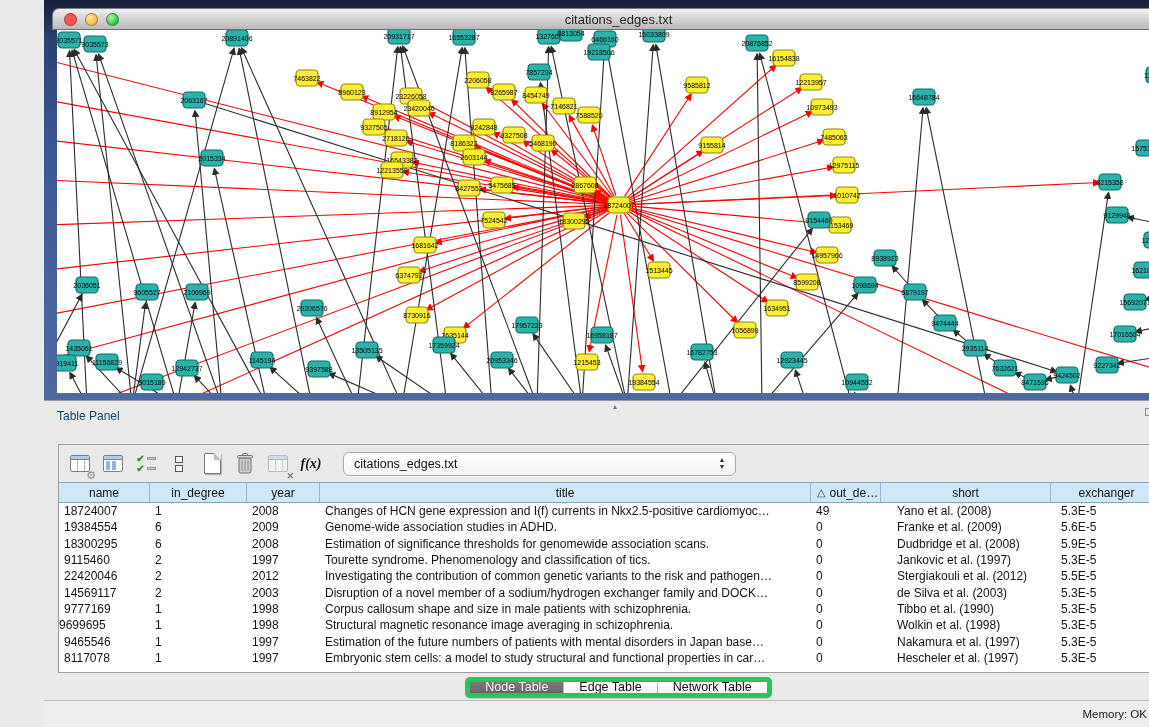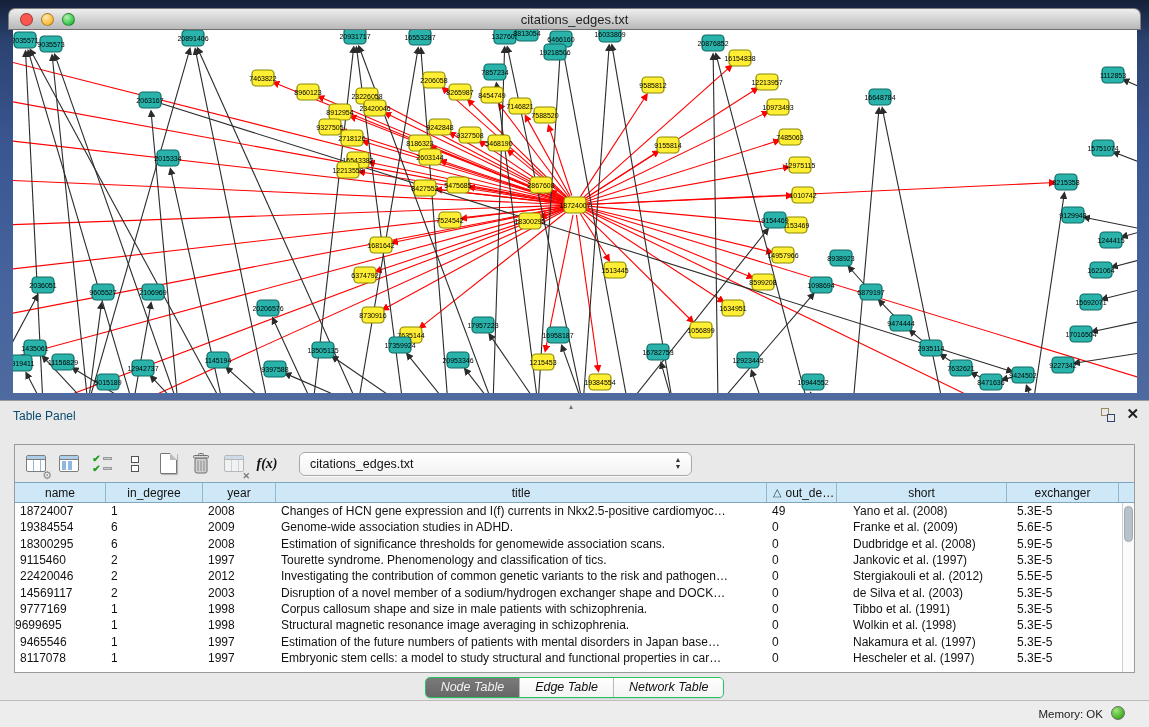--- a/index.html
+++ b/index.html
@@ -1,17 +1,17 @@
 <!DOCTYPE html>
 <html><head>
 <meta charset="utf-8">
 <style>
   * { margin:0; padding:0; box-sizing:border-box; }
   html,body { width:1149px; height:727px; overflow:hidden; font-family:"Liberation Sans", sans-serif; background:#e9e9e9; }
-  #app { position:relative; width:922px; height:727px; }
+  #app { position:relative; width:922px; height:727px;margin-left:44px; }
 
   
   .net-frame { position:absolute; left:0; top:0; width:1149px; height:400px;
     background:linear-gradient(180deg,#151f38 0%,#2b4270 10%,#3a5691 35%,#46639e 70%,#4e6a9f 100%); }
   .titlebar { position:absolute; left:8px; right:8px; top:8px; height:22px;
     background:linear-gradient(180deg,#efefef 0%,#d6d6d6 45%,#b9b9b9 100%);
     border:1px solid #7e7e7e; border-bottom-color:#6f6f6f; border-radius:7px 7px 0 0;
     display:flex; align-items:center; justify-content:center; }
   .titlebar .title { font-size:13px; color:#222; }
   .lights { position:absolute; left:11px; top:4px; display:flex; gap:8px; }
@@ -64,21 +64,21 @@
   .th { font-size:12px; color:#111; display:flex; align-items:center; justify-content:center; border-right:1px solid #8fb9d1; cursor:pointer; overflow:hidden; white-space:nowrap; }
   .th .sort { color:#18435e; margin-right:4px; font-size:11px; }
   .th.left { justify-content:flex-start; padding-left:8px; }
   .tbody { position:absolute; left:0; top:21px; right:12px; bottom:0; overflow:hidden; }
   .tr { display:flex; height:16.3px; align-items:center; cursor:default; }
   .td { font-size:12px; color:#111; white-space:nowrap; overflow:hidden; flex-shrink:0; }
   .vscroll { position:absolute; right:0; top:21px; bottom:0; width:12px; background:#fbfbfb; border-left:1px solid #d0d0d0; cursor:pointer; }
   .vthumb { position:absolute; left:1px; right:1px; top:3px; height:36px; border-radius:5px; background:#b7c1c9; border:1px solid #9fa9b1; }
 
   .tabbar { position:absolute; left:0; top:272px; width:100%; height:28px; display:flex; justify-content:center; align-items:center; }
-  .segmented { display:flex; height:21px; border:1px solid #22c55e; border-radius:5px; overflow:hidden; background:#86efac; box-shadow:0 1px 1px rgba(0,0,0,.12);font-style:italic; }
+  .segmented { display:flex; height:21px; border:5px solid #22c55e; border-radius:5px; overflow:hidden; background:#86efac; box-shadow:0 1px 1px rgba(0,0,0,.12); }
   .seg { font-size:12.5px; padding:0 15px; display:flex; align-items:center; cursor:pointer; background:linear-gradient(180deg,#ffffff,#f3f3f3); color:#111; border-right:1px solid #b9b9b9; }
   .seg:last-child { border-right:none; }
   .seg.active { background:linear-gradient(180deg,#7b7b7b,#666666); color:#f2f2f2; }
 
   
   .statusbar { position:absolute; left:0; bottom:0; width:1149px; height:27px; background:#ededed; border-top:1px solid #bcbcbc; }
   .mem-label { position:absolute; right:46px; top:7px; font-size:11.5px; color:#222; }
   .mem-dot { position:absolute; right:24px; top:5px; width:14px; height:14px; border-radius:50%; background:radial-gradient(circle at 35% 30%, #9fe57f, #4db92c 60%, #2f8c18); border:1px solid #6d6d6d; }
 </style>
 </head>
@@ -764,32 +764,32 @@
               <div class="td" style="width: 73px; padding-left: 5px;">2012</div>
               <div class="td" style="width: 491px; padding-left: 5px;">Investigating the contribution of common genetic variants to the risk and pathogen…</div>
               <div class="td" style="width: 70px; padding-left: 5px;">0</div>
               <div class="td" style="width: 170px; padding-left: 16px;">Stergiakouli et al. (2012)</div>
               <div class="td" style="width: 112px; padding-left: 10px;">5.5E-5</div>
             </div>
             <div class="tr">
               <div class="td" style="width: 91px; padding-left: 5px;">14569117</div>
               <div class="td" style="width: 97px; padding-left: 5px;">2</div>
               <div class="td" style="width: 73px; padding-left: 5px;">2003</div>
-              <div class="td" style="width: 491px; padding-left: 5px;">Disruption of a novel member of a sodium/hydrogen exchanger shape and DOCK…</div>
+              <div class="td" style="width: 491px; padding-left: 5px;">Disruption of a novel member of a sodium/hydrogen exchanger family and DOCK…</div>
               <div class="td" style="width: 70px; padding-left: 5px;">0</div>
               <div class="td" style="width: 170px; padding-left: 16px;">de Silva et al. (2003)</div>
               <div class="td" style="width: 112px; padding-left: 10px;">5.3E-5</div>
             </div>
             <div class="tr">
               <div class="td" style="width: 91px; padding-left: 5px;">9777169</div>
               <div class="td" style="width: 97px; padding-left: 5px;">1</div>
               <div class="td" style="width: 73px; padding-left: 5px;">1998</div>
               <div class="td" style="width: 491px; padding-left: 5px;">Corpus callosum shape and size in male patients with schizophrenia.</div>
               <div class="td" style="width: 70px; padding-left: 5px;">0</div>
-              <div class="td" style="width: 170px; padding-left: 16px;">Tibbo et al. (1991)</div>
+              <div class="td" style="width: 170px; padding-left: 16px;">Tibbo et al. (1990)</div>
               <div class="td" style="width: 112px; padding-left: 10px;">5.3E-5</div>
             </div>
             <div class="tr">
               <div class="td" style="width: 91px; ">9699695</div>
               <div class="td" style="width: 97px; padding-left: 5px;">1</div>
               <div class="td" style="width: 73px; padding-left: 5px;">1998</div>
               <div class="td" style="width: 491px; padding-left: 5px;">Structural magnetic resonance image averaging in schizophrenia.</div>
               <div class="td" style="width: 70px; padding-left: 5px;">0</div>
               <div class="td" style="width: 170px; padding-left: 16px;">Wolkin et al. (1998)</div>
               <div class="td" style="width: 112px; padding-left: 10px;">5.3E-5</div>

